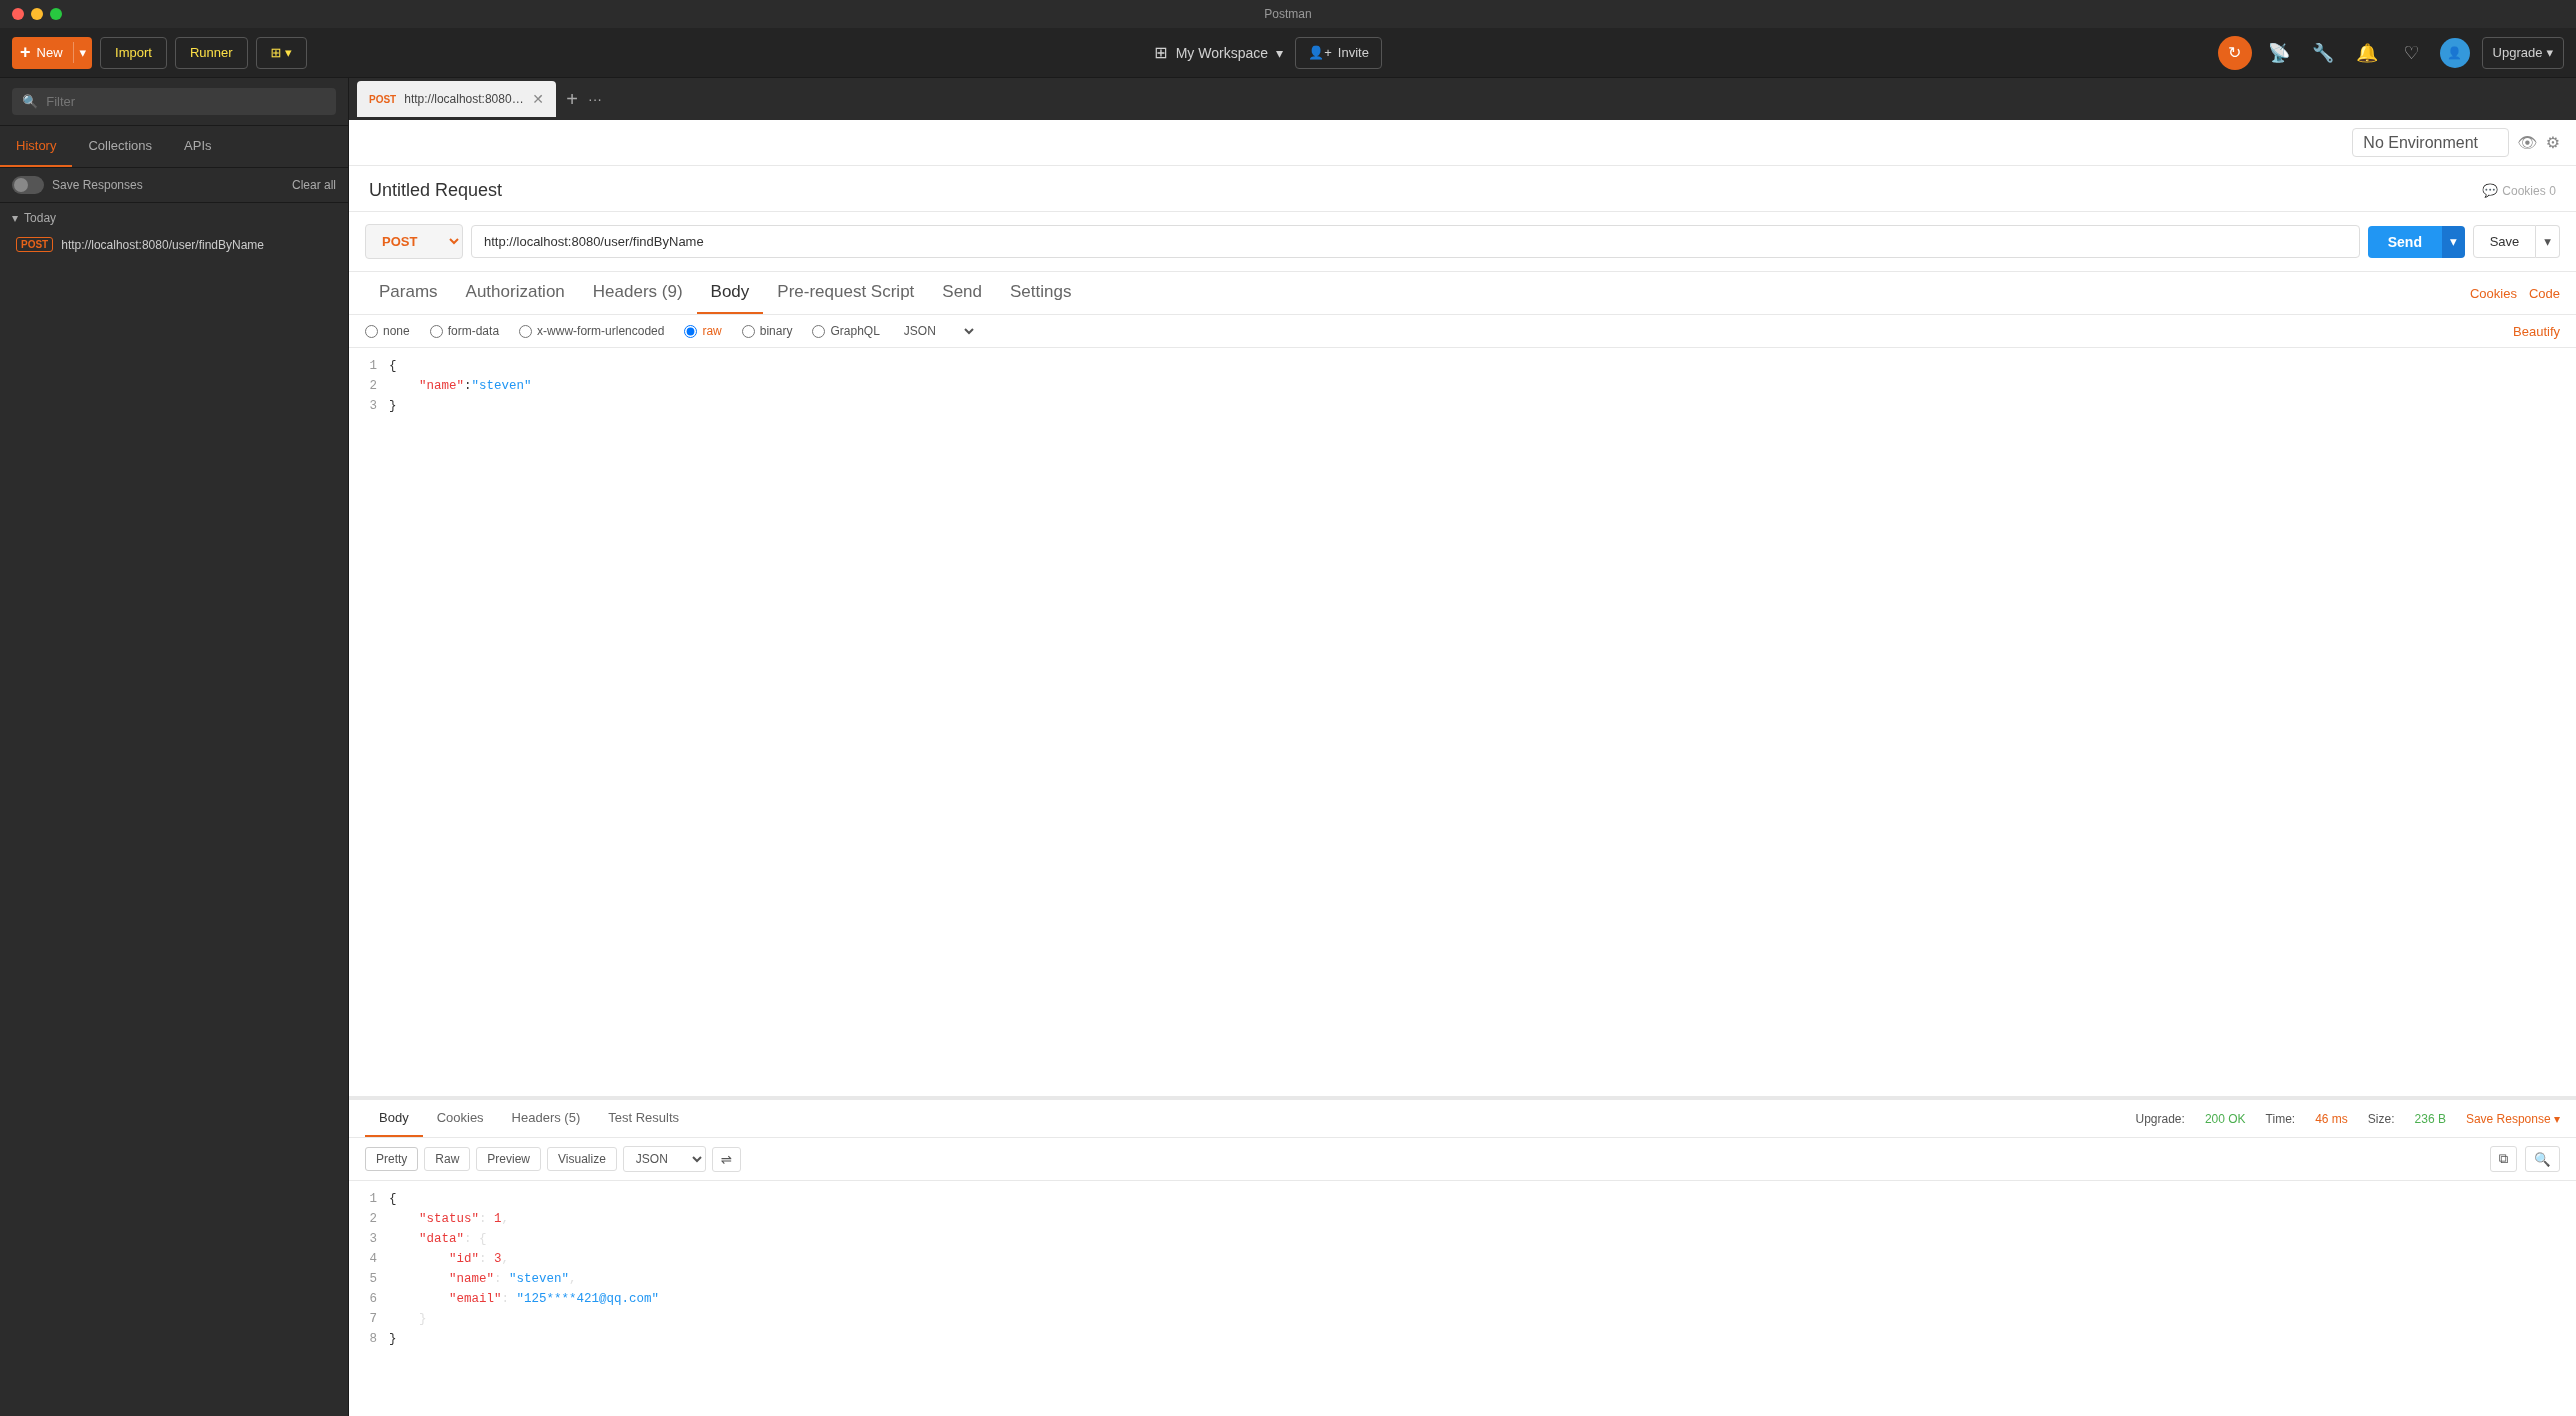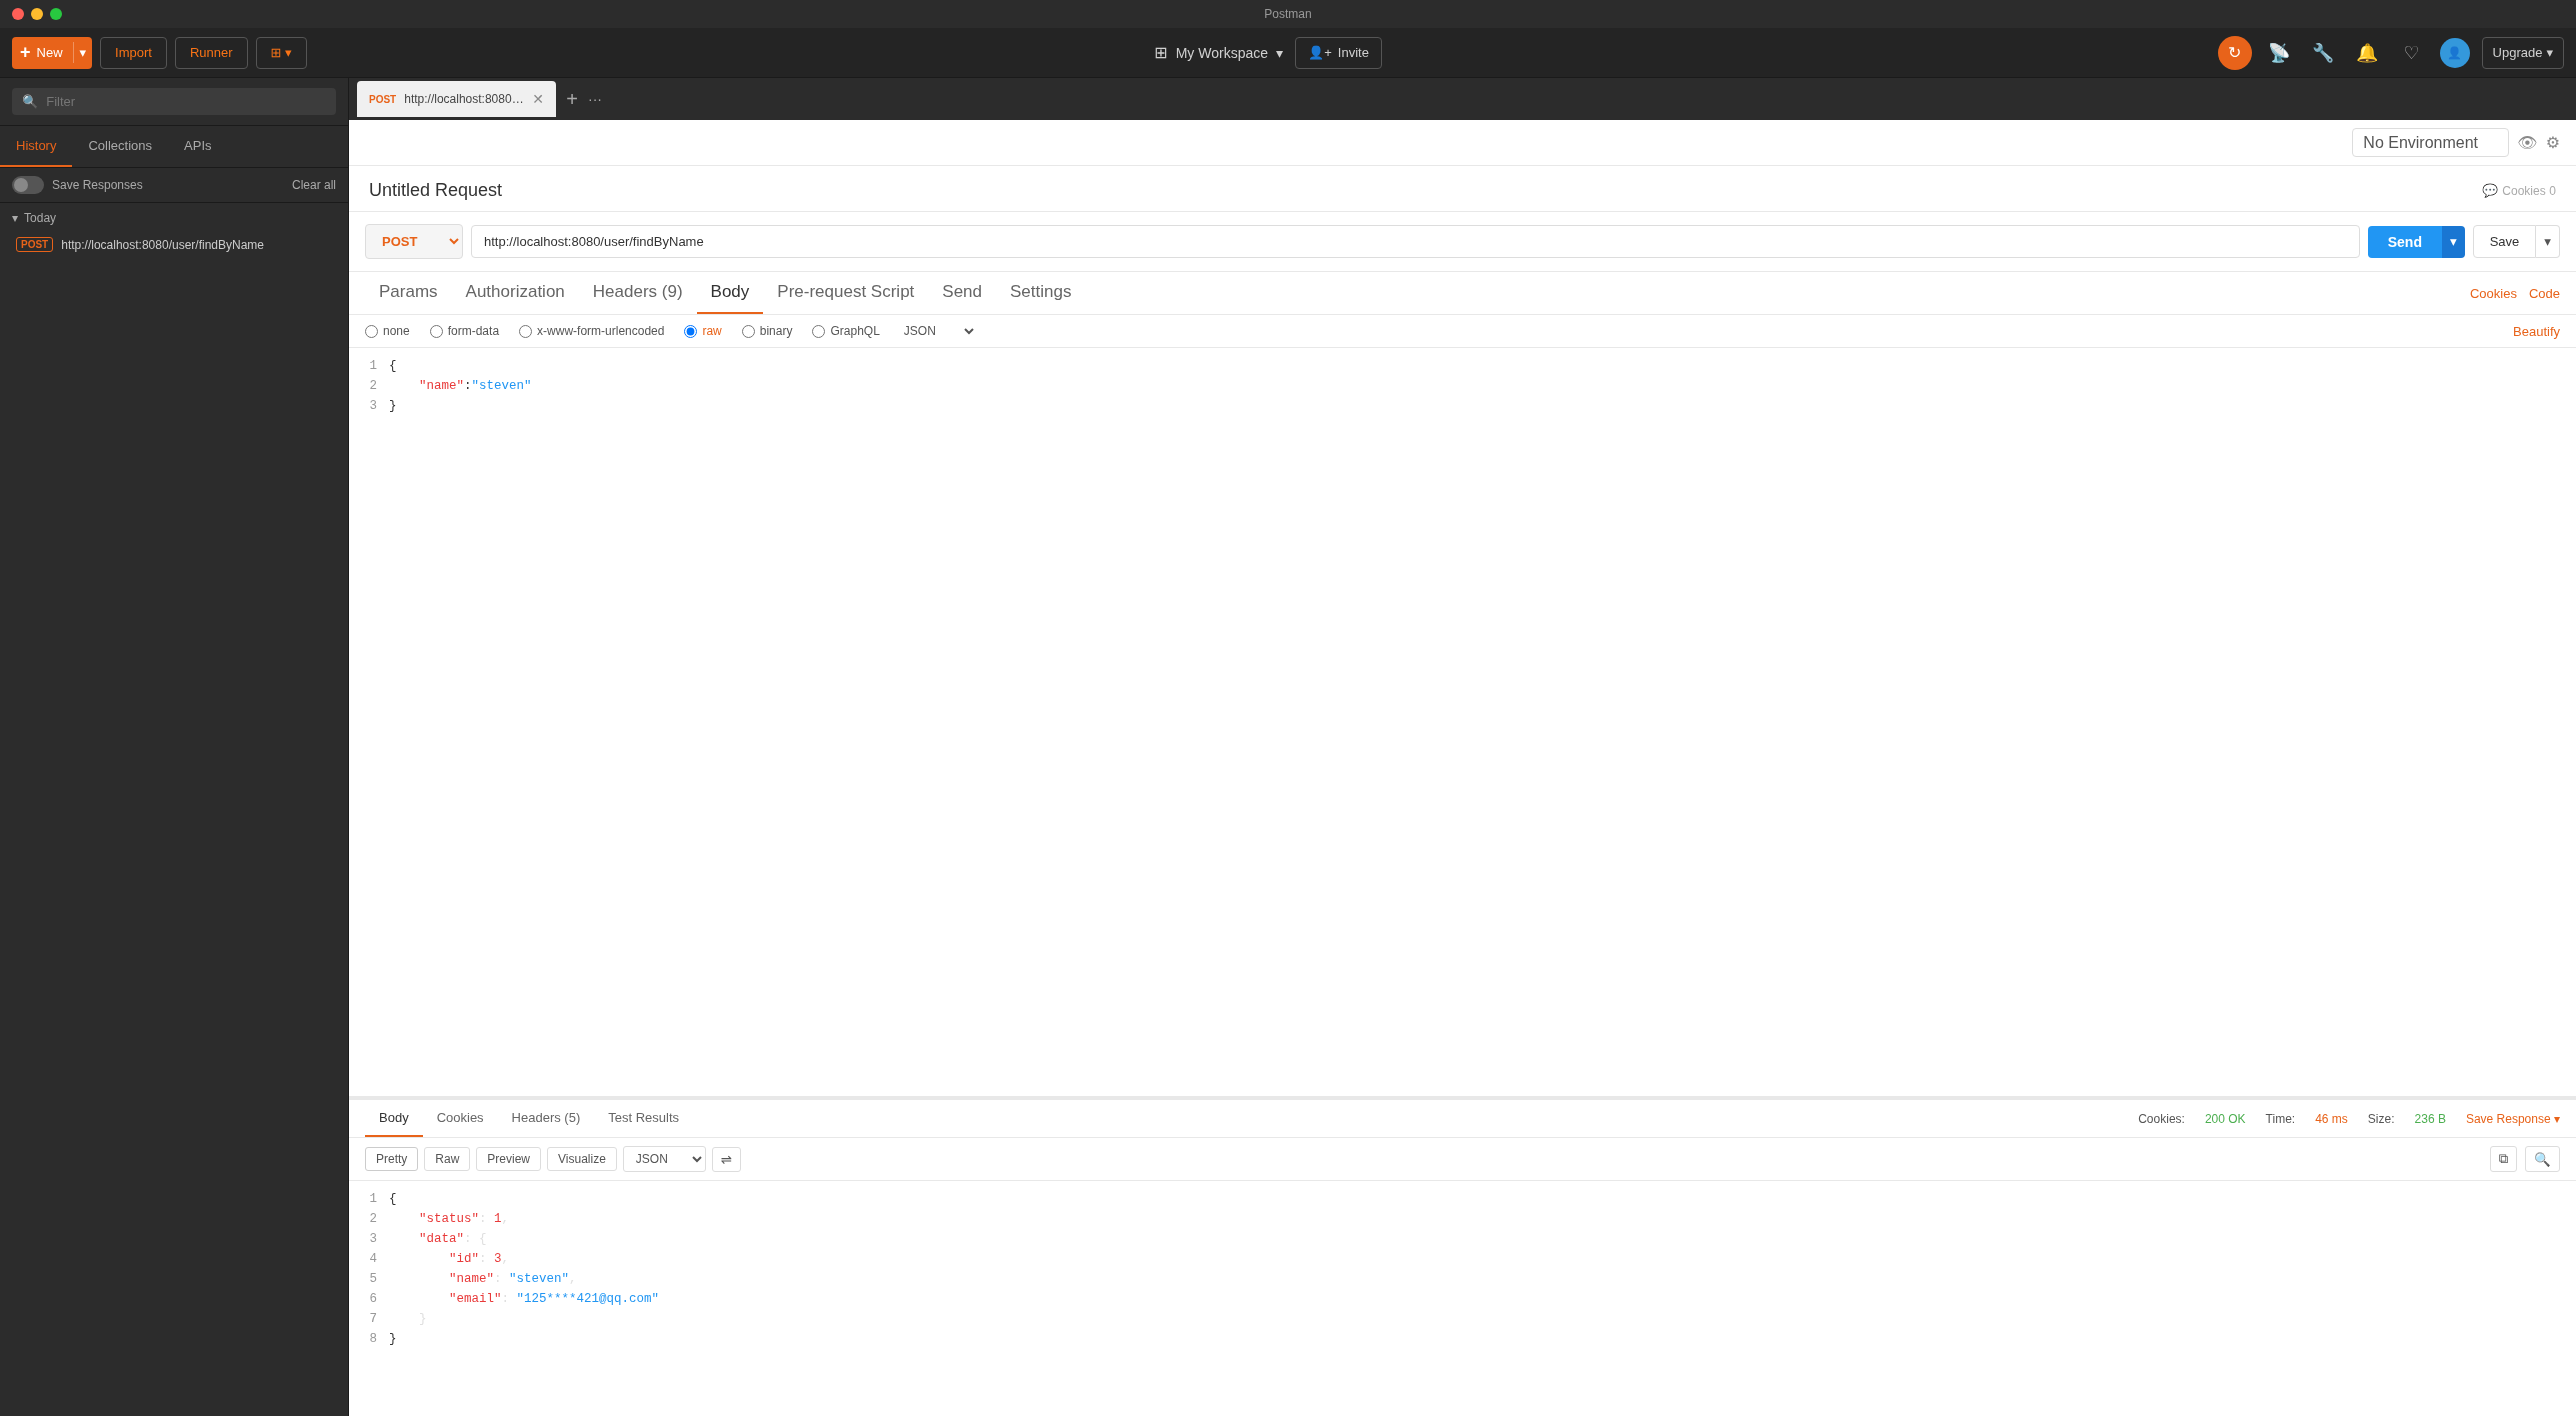--- a/index.html
+++ b/index.html
@@ -61,21 +61,21 @@
       border-right: 1px solid rgba(255,255,255,0.3);
     }
     .btn-new-dropdown {
       padding: 0 6px;
       display: flex;
       align-items: center;
       cursor: pointer;
     }
     .toolbar-btn {
       background: transparent;
-      color: #f97316;
+      color: #fde047;
       border: 1px solid #555;
       border-radius: 4px;
       height: 32px;
       padding: 0 14px;
       cursor: pointer;
       font-size: 13px;
     }
     .toolbar-center {
       flex: 1;
       display: flex;
@@ -891,21 +891,21 @@
         </div>
       </div>
 
       <div class="response-area">
         <div class="response-tabs-bar">
           <div class="resp-tab active">Body</div>
           <div class="resp-tab">Cookies</div>
           <div class="resp-tab">Headers (5)</div>
           <div class="resp-tab">Test Results</div>
           <div class="resp-status-bar">
-            <span style="color:#555;">Cookies:</span>
+            <span style="color:#555;">Upgrade:</span>
             <span class="status-ok">200 OK</span>
             <span style="color:#555;">Time:</span>
             <span class="time-val">46 ms</span>
             <span style="color:#555;">Size:</span>
             <span class="size-val">236 B</span>
             <button class="save-response-btn">
               <span>Save Response</span>
               <span>▾</span>
             </button>
           </div>

